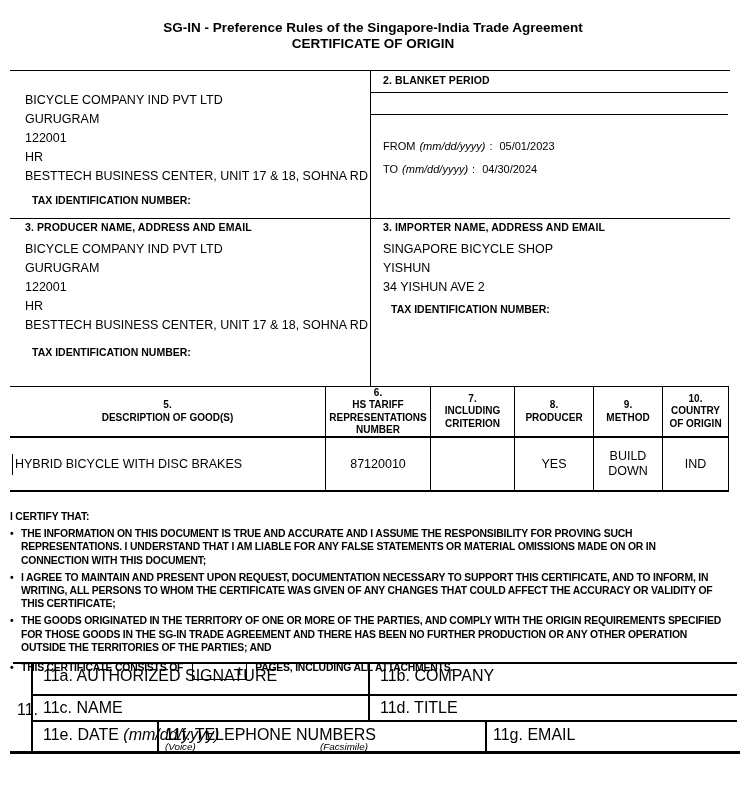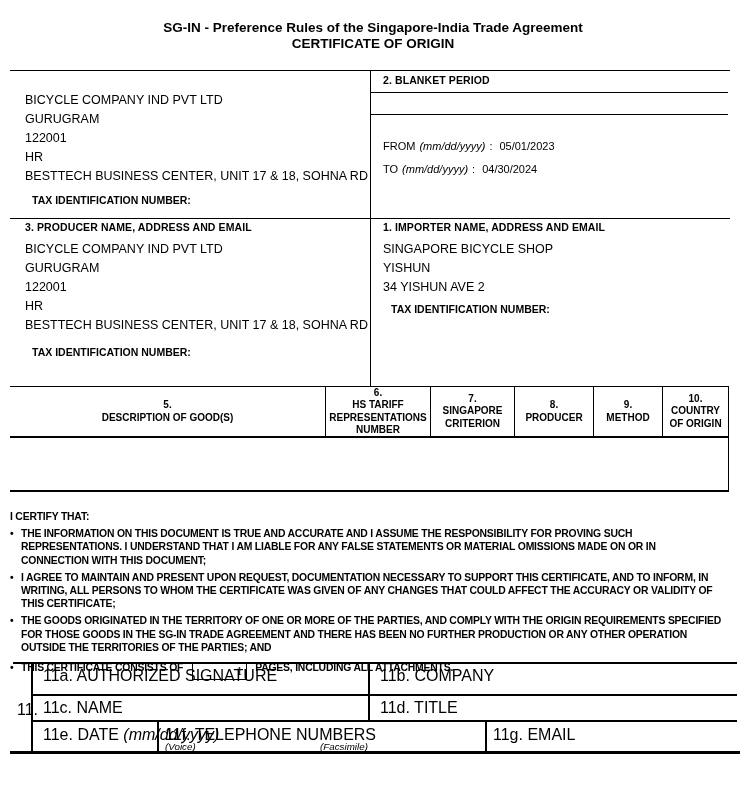--- a/index.html
+++ b/index.html
@@ -82,54 +82,65 @@
   <div class="abs boxhead" style="left:25px;top:221px;">3. PRODUCER NAME, ADDRESS AND EMAIL</div>
   <div class="addr" style="left:25px;top:240px;width:345px;">
     <div>BICYCLE COMPANY IND PVT LTD</div>
     <div>GURUGRAM</div>
     <div>122001</div>
     <div>HR</div>
     <div>BESTTECH BUSINESS CENTER, UNIT 17 &amp; 18, SOHNA RD</div>
   </div>
   <div class="abs taxlbl" style="left:32px;top:346px;">TAX IDENTIFICATION NUMBER:</div>
 
-  <div class="abs boxhead" style="left:383px;top:221px;">1. IMPORTER NAME, ADDRESS AND EMAIL</div>
+  <div class="abs boxhead" style="left:383px;top:221px;">3. IMPORTER NAME, ADDRESS AND EMAIL</div>
   <div class="addr" style="left:383px;top:240px;width:340px;">
     <div>SINGAPORE BICYCLE SHOP</div>
     <div>YISHUN</div>
     <div>34 YISHUN AVE 2</div>
   </div>
   <div class="abs taxlbl" style="left:391px;top:303px;">TAX IDENTIFICATION NUMBER:</div>
 
   <div class="gtable">
     <div class="thead">
       <div class="cell c1 hcell">
         <span>5.</span>
         <span style="white-space:normal;">DESCRIPTION OF GOOD(S)</span>
       </div>
       <div class="cell c2 hcell">
         <span>6.</span>
         <span style="white-space:normal;">HS TARIFF REPRESENTATIONS NUMBER</span>
       </div>
       <div class="cell c3 hcell">
         <span>7.</span>
-        <span style="white-space:normal;">SINGAPORE CRITERION</span>
+        <span style="white-space:normal;">INCLUDING CRITERION</span>
       </div>
       <div class="cell c4 hcell">
         <span>8.</span>
         <span style="white-space:normal;">PRODUCER</span>
       </div>
       <div class="cell c5 hcell">
         <span>9.</span>
         <span style="white-space:normal;">METHOD</span>
       </div>
       <div class="cell c6 hcell">
         <span>10.</span>
         <span style="white-space:normal;">COUNTRY OF ORIGIN</span>
       </div>
+    </div>
+    <div class="trow">
+      <div class="cell c1 dcell left">
+        <span class="caret"></span>
+        <span>HYBRID BICYCLE WITH DISC BRAKES</span>
+      </div>
+      <div class="cell c2 dcell">87120010</div>
+      <div class="cell c3 dcell"></div>
+      <div class="cell c4 dcell">YES</div>
+      <div class="cell c5 dcell" style="white-space:normal;">BUILD DOWN</div>
+      <div class="cell c6 dcell">IND</div>
     </div>
   </div>
 
   <div class="cert">
     <div>I CERTIFY THAT:</div>
     <div class="bullet">
       <span class="bdot">•</span>
       <span>THE INFORMATION ON THIS DOCUMENT IS TRUE AND ACCURATE AND I ASSUME THE RESPONSIBILITY FOR PROVING SUCH REPRESENTATIONS. I UNDERSTAND THAT I AM LIABLE FOR ANY FALSE STATEMENTS OR MATERIAL OMISSIONS MADE ON OR IN CONNECTION WITH THIS DOCUMENT;</span>
     </div>
     <div class="bullet">

